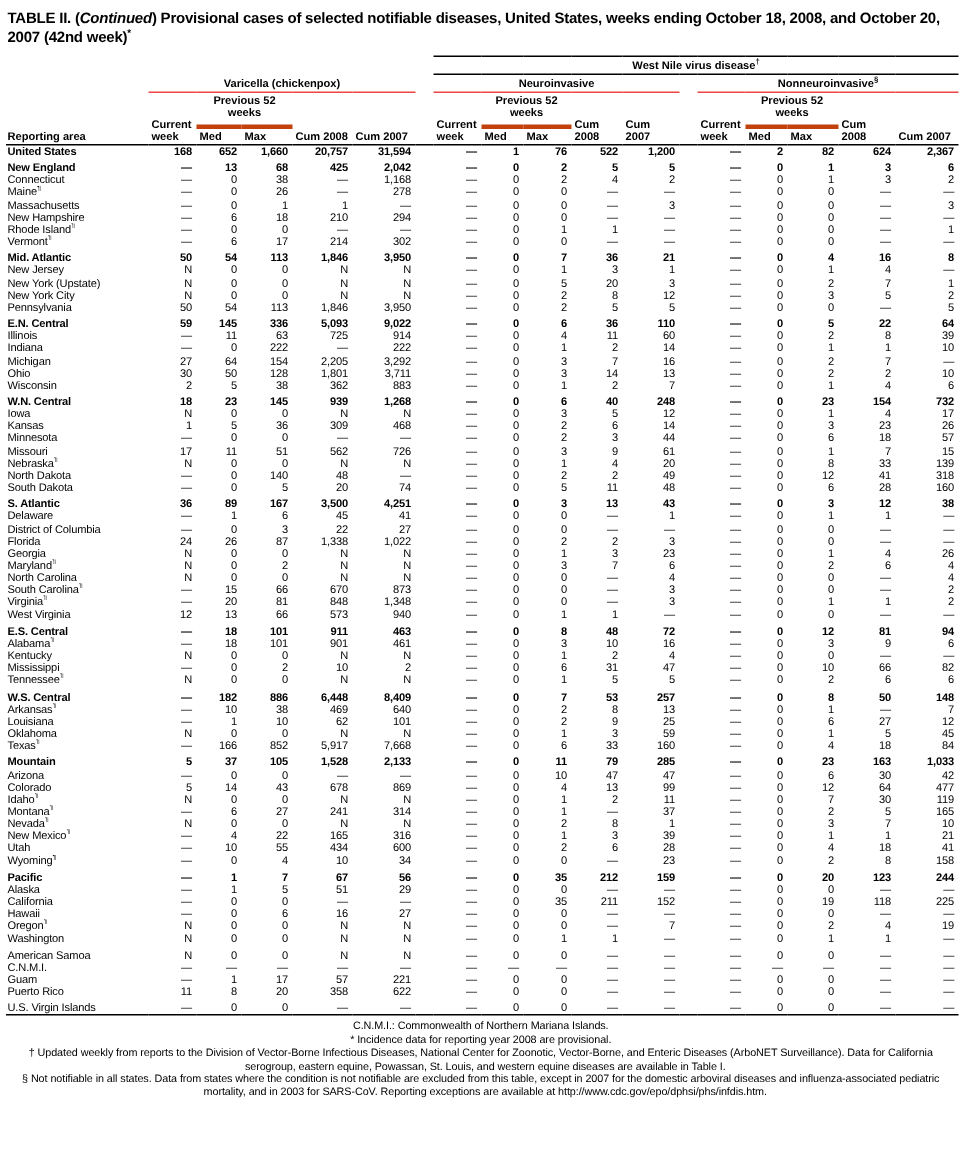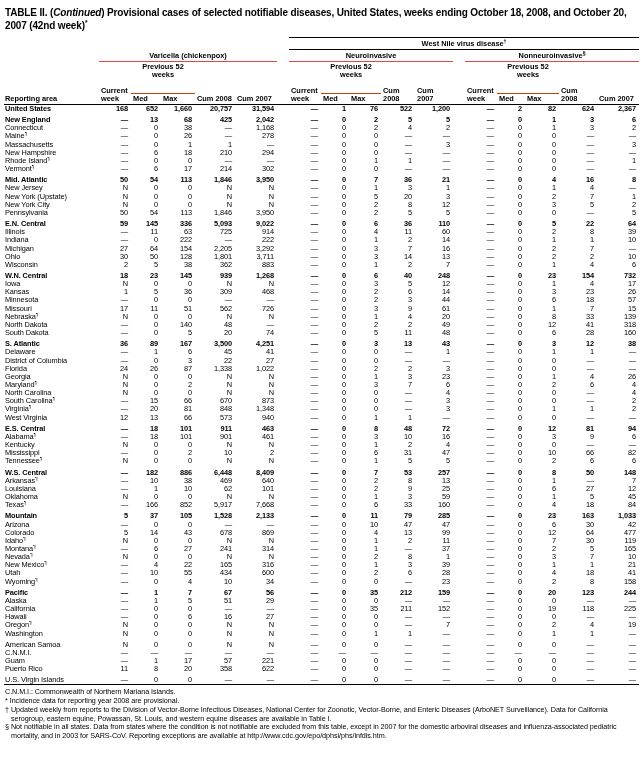--- a/index.html
+++ b/index.html
@@ -6,31 +6,31 @@
   body{width:641px;height:773px;color:#000;font-family:"Liberation Sans","DejaVu Sans",sans-serif;overflow:hidden;}
   .page{padding:7px 4px 0 4px;box-sizing:border-box;}
   .title{font-size:10px;font-weight:bold;line-height:12.5px;letter-spacing:-0.15px;margin:0 2px 5px 1px;}
   .title sup{font-size:6.5px;}
   table{border-collapse:collapse;table-layout:fixed;width:633px;}
   thead th{font-weight:bold;font-size:7.4px;line-height:8px;vertical-align:bottom;padding:1px 2px 1px 2px;text-align:center;white-space:normal;}
   thead{border-bottom:1.5px solid #000;}
   .nb{border:none;}
   .wnv-spanner{border-top:1.2px solid #000;border-bottom:1px solid #000;padding:1.5px 0 1.5px 0;}
   .grp{border-bottom:1px solid #ef4444;padding-bottom:1px;padding-top:2px;}
-  .prev{border-bottom:1px solid #c2410c;padding-bottom:14px;}
+  .prev{border-bottom:3px solid #c2410c;padding-bottom:4px;}
   .area-h{text-align:left;vertical-align:bottom;padding-left:1px;}
   .colh{vertical-align:bottom;text-align:left;padding-right:2px;}
   tbody{border-bottom:1.5px solid #000;margin-top:14px;}
   tbody td{font-size:7.4px;line-height:8.15px;padding:0 3px 0 0;white-space:nowrap;overflow:hidden;letter-spacing:-0.1px;}
   td.num{text-align:right;}
   td.area{text-align:left;padding-left:1px;padding-right:0;}
   tr.bold td{font-weight:bold;}
   tr.gap td{padding-top:3px;}
   sup{font-size:5.2px;vertical-align:super;line-height:0;}
-  .footnotes{margin:3px 1px 0 1px;font-size:7.2px;line-height:8.7px;letter-spacing:-0.05px;}
+  .footnotes{margin:3px 1px 0 1px;font-size:7.2px;line-height:8.7px;letter-spacing:-0.05px;text-align:center;}
   .legend-item{margin-right:12px;}
   .fn-note{padding-left:6px;text-indent:-6px;}
 </style>
 </head>
 <body>
 
 <div class="page">
 
   <div class="title">
     <span>TABLE II. (</span><i>Continued</i><span>) Provisional cases of selected notifiable diseases, United States, weeks ending October 18, 2008, and October 20, 2007 (42nd week)</span><sup>*</sup>

